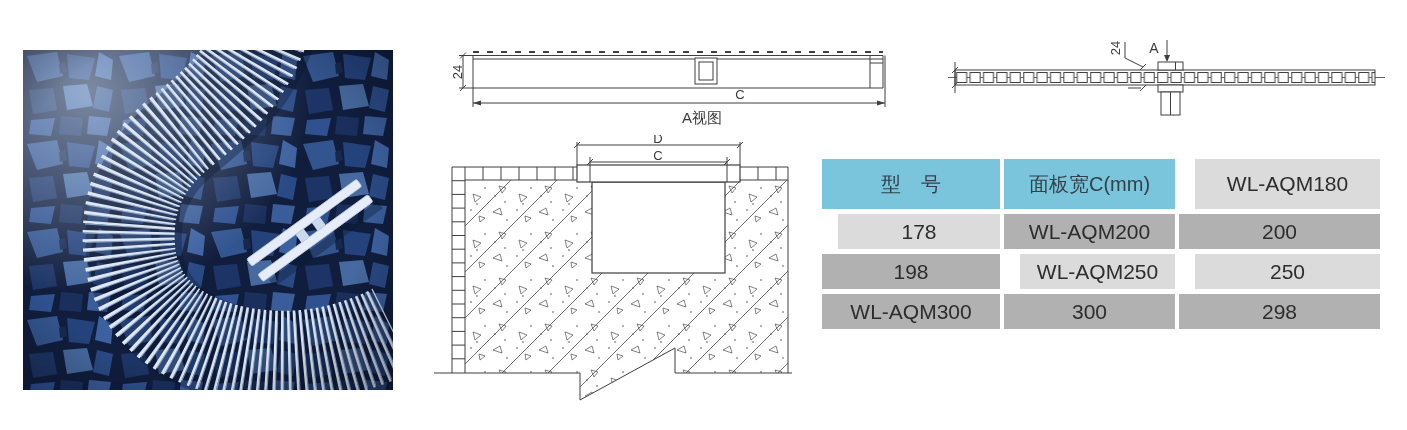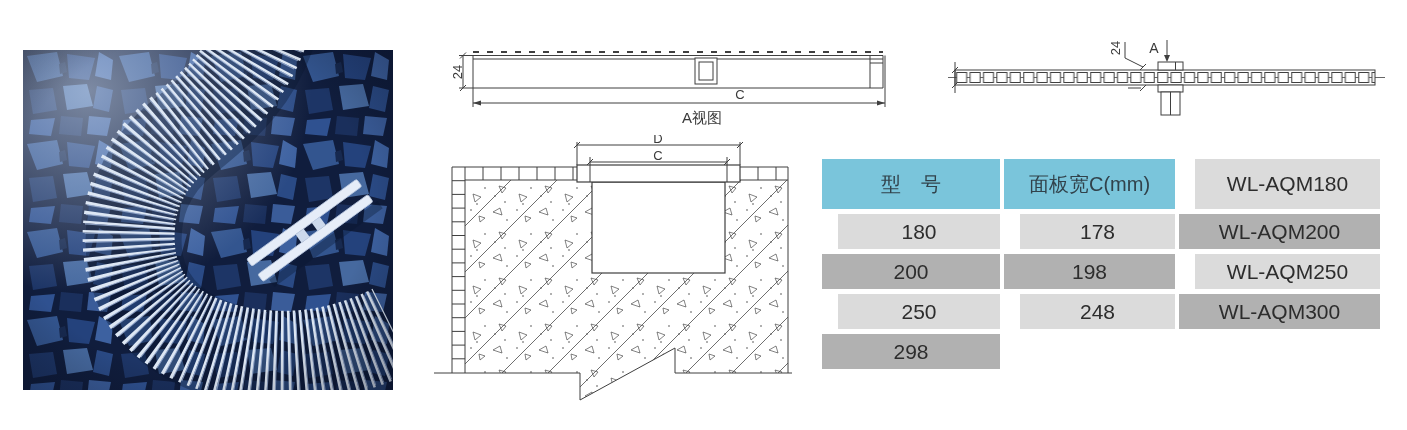--- a/index.html
+++ b/index.html
@@ -216,28 +216,27 @@
       <text x="224" y="8" font-size="13" text-anchor="middle">D</text>
       <text x="224" y="25" font-size="13" text-anchor="middle">C</text>
     </svg>
   </div>
 
   <div id="spec-table" class="abs" style="left:822px;top:159px;width:616px;">
     <div class="cell hcell">型　号</div>
     <div class="cell hcell">面板宽C(mm)</div>
 
     <div class="cell light">WL-AQM180</div>
-    <div class="cell light">180</div>
     <div class="cell light">178</div>
 
     <div class="cell dark">WL-AQM200</div>
     <div class="cell dark">200</div>
     <div class="cell dark">198</div>
 
     <div class="cell light">WL-AQM250</div>
     <div class="cell light">250</div>
-    <div class="cell light">248</div>
 
     <div class="cell dark">WL-AQM300</div>
+    <div class="cell dark">300</div>
     <div class="cell dark">298</div>
   </div>
 
 </div>
 
 </body></html>

